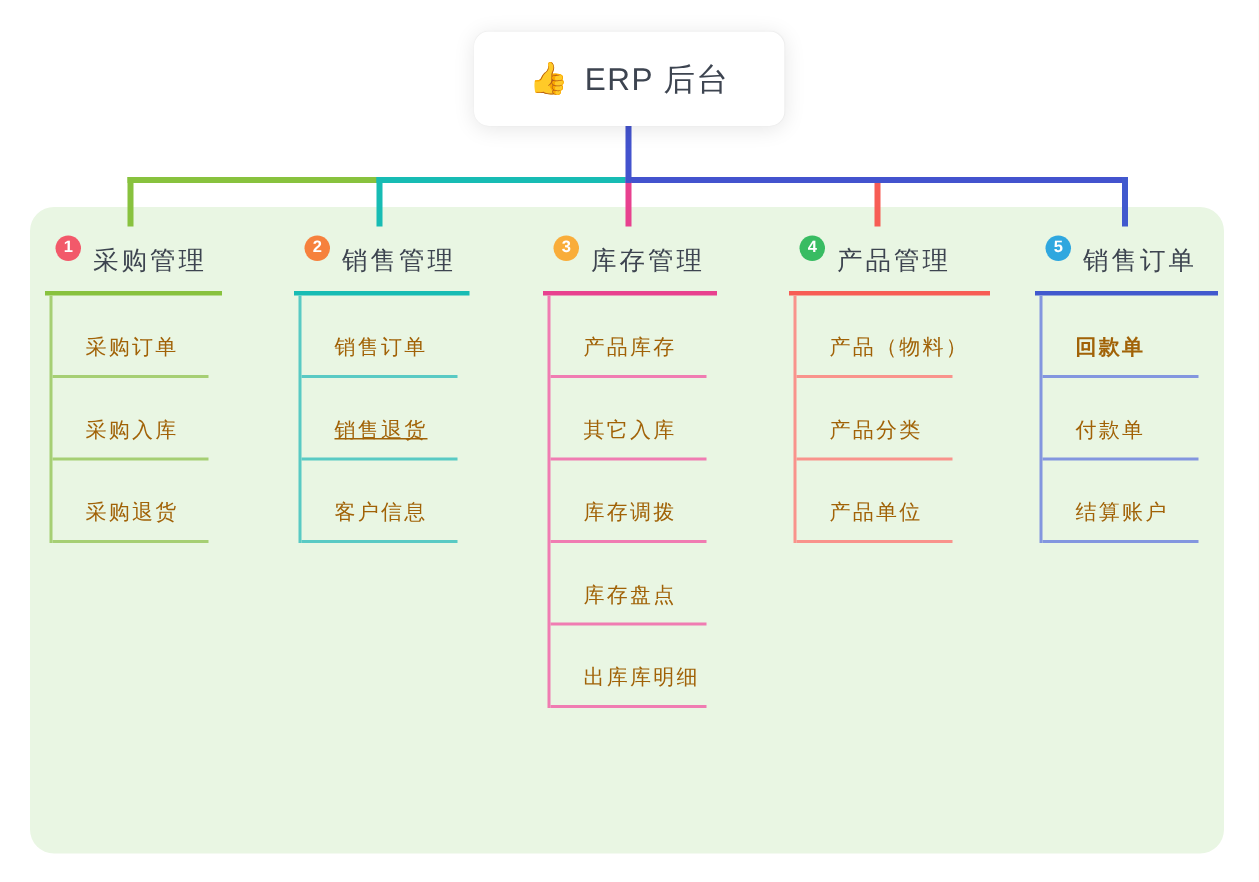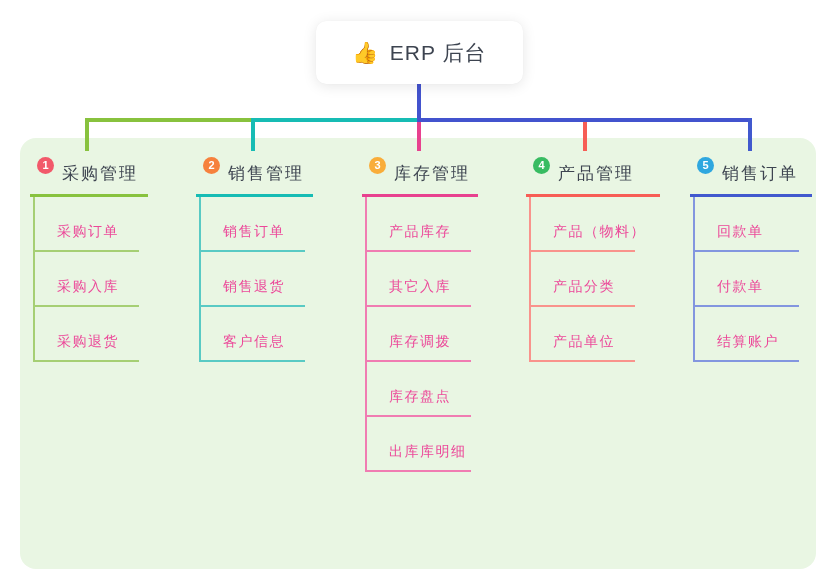--- a/index.html
+++ b/index.html
@@ -50,21 +50,21 @@
   }
   .children{
     margin-left:3px;width:104px;
     border-left:2px solid #000;
   }
   .child{
     height:55px;box-sizing:border-box;
     display:flex;align-items:flex-end;
     padding:0 0 9px 22px;
     border-bottom:2px solid #7f1d1d;
-    font-size:14px;color:#ec4899;letter-spacing:1.5px;white-space:nowrap;
+    font-size:14px;color:#a16207;letter-spacing:1.5px;white-space:nowrap;
   }
 </style>
 </head>
 <body>
 
 <div id="canvas">
   <div class="panel"></div>
 
   <div id="connectors">
       <div class="line" style="left: 85px; top: 118px; width: 170px; height: 4px; background: rgb(136, 194, 62);"></div>
@@ -95,21 +95,21 @@
           <div class="child" style="border-bottom-color: rgb(166, 207, 116);">采购退货</div>
         </div>
       </div>
       <div class="branch" style="left: 196px;">
         <div class="branch-header" style="width: 110px; border-bottom-color: rgb(23, 188, 180);">
           <span class="badge" style="background: rgb(246, 129, 61);">2</span>
           <span class="branch-title">销售管理</span>
         </div>
         <div class="children" style="border-left-color: rgb(89, 202, 196);">
           <div class="child" style="border-bottom-color: rgb(89, 202, 196);">销售订单</div>
-          <div class="child" style="border-bottom-color: rgb(89, 202, 196);">销售退货</div>
+          <div class="child" style="border-bottom-color: rgb(89, 202, 196); text-decoration: underline;">销售退货</div>
           <div class="child" style="border-bottom-color: rgb(89, 202, 196);">客户信息</div>
         </div>
       </div>
       <div class="branch" style="left: 362px;">
         <div class="branch-header" style="width: 109px; border-bottom-color: rgb(232, 65, 143);">
           <span class="badge" style="background: rgb(249, 173, 58);">3</span>
           <span class="branch-title">库存管理</span>
         </div>
         <div class="children" style="border-left-color: rgb(240, 124, 178);">
           <div class="child" style="border-bottom-color: rgb(240, 124, 178);">产品库存</div>
@@ -129,19 +129,19 @@
           <div class="child" style="border-bottom-color: rgb(249, 147, 140);">产品分类</div>
           <div class="child" style="border-bottom-color: rgb(249, 147, 140);">产品单位</div>
         </div>
       </div>
       <div class="branch" style="left: 690px;">
         <div class="branch-header" style="width: 115px; border-bottom-color: rgb(65, 89, 206);">
           <span class="badge" style="background: rgb(47, 167, 223);">5</span>
           <span class="branch-title">销售订单</span>
         </div>
         <div class="children" style="border-left-color: rgb(131, 150, 223);">
-          <div class="child" style="border-bottom-color: rgb(131, 150, 223);">回款单</div>
+          <div class="child" style="border-bottom-color: rgb(131, 150, 223); font-weight: bold;">回款单</div>
           <div class="child" style="border-bottom-color: rgb(131, 150, 223);">付款单</div>
           <div class="child" style="border-bottom-color: rgb(131, 150, 223);">结算账户</div>
         </div>
       </div>
     </div>
 </div>
 
 </body></html>

